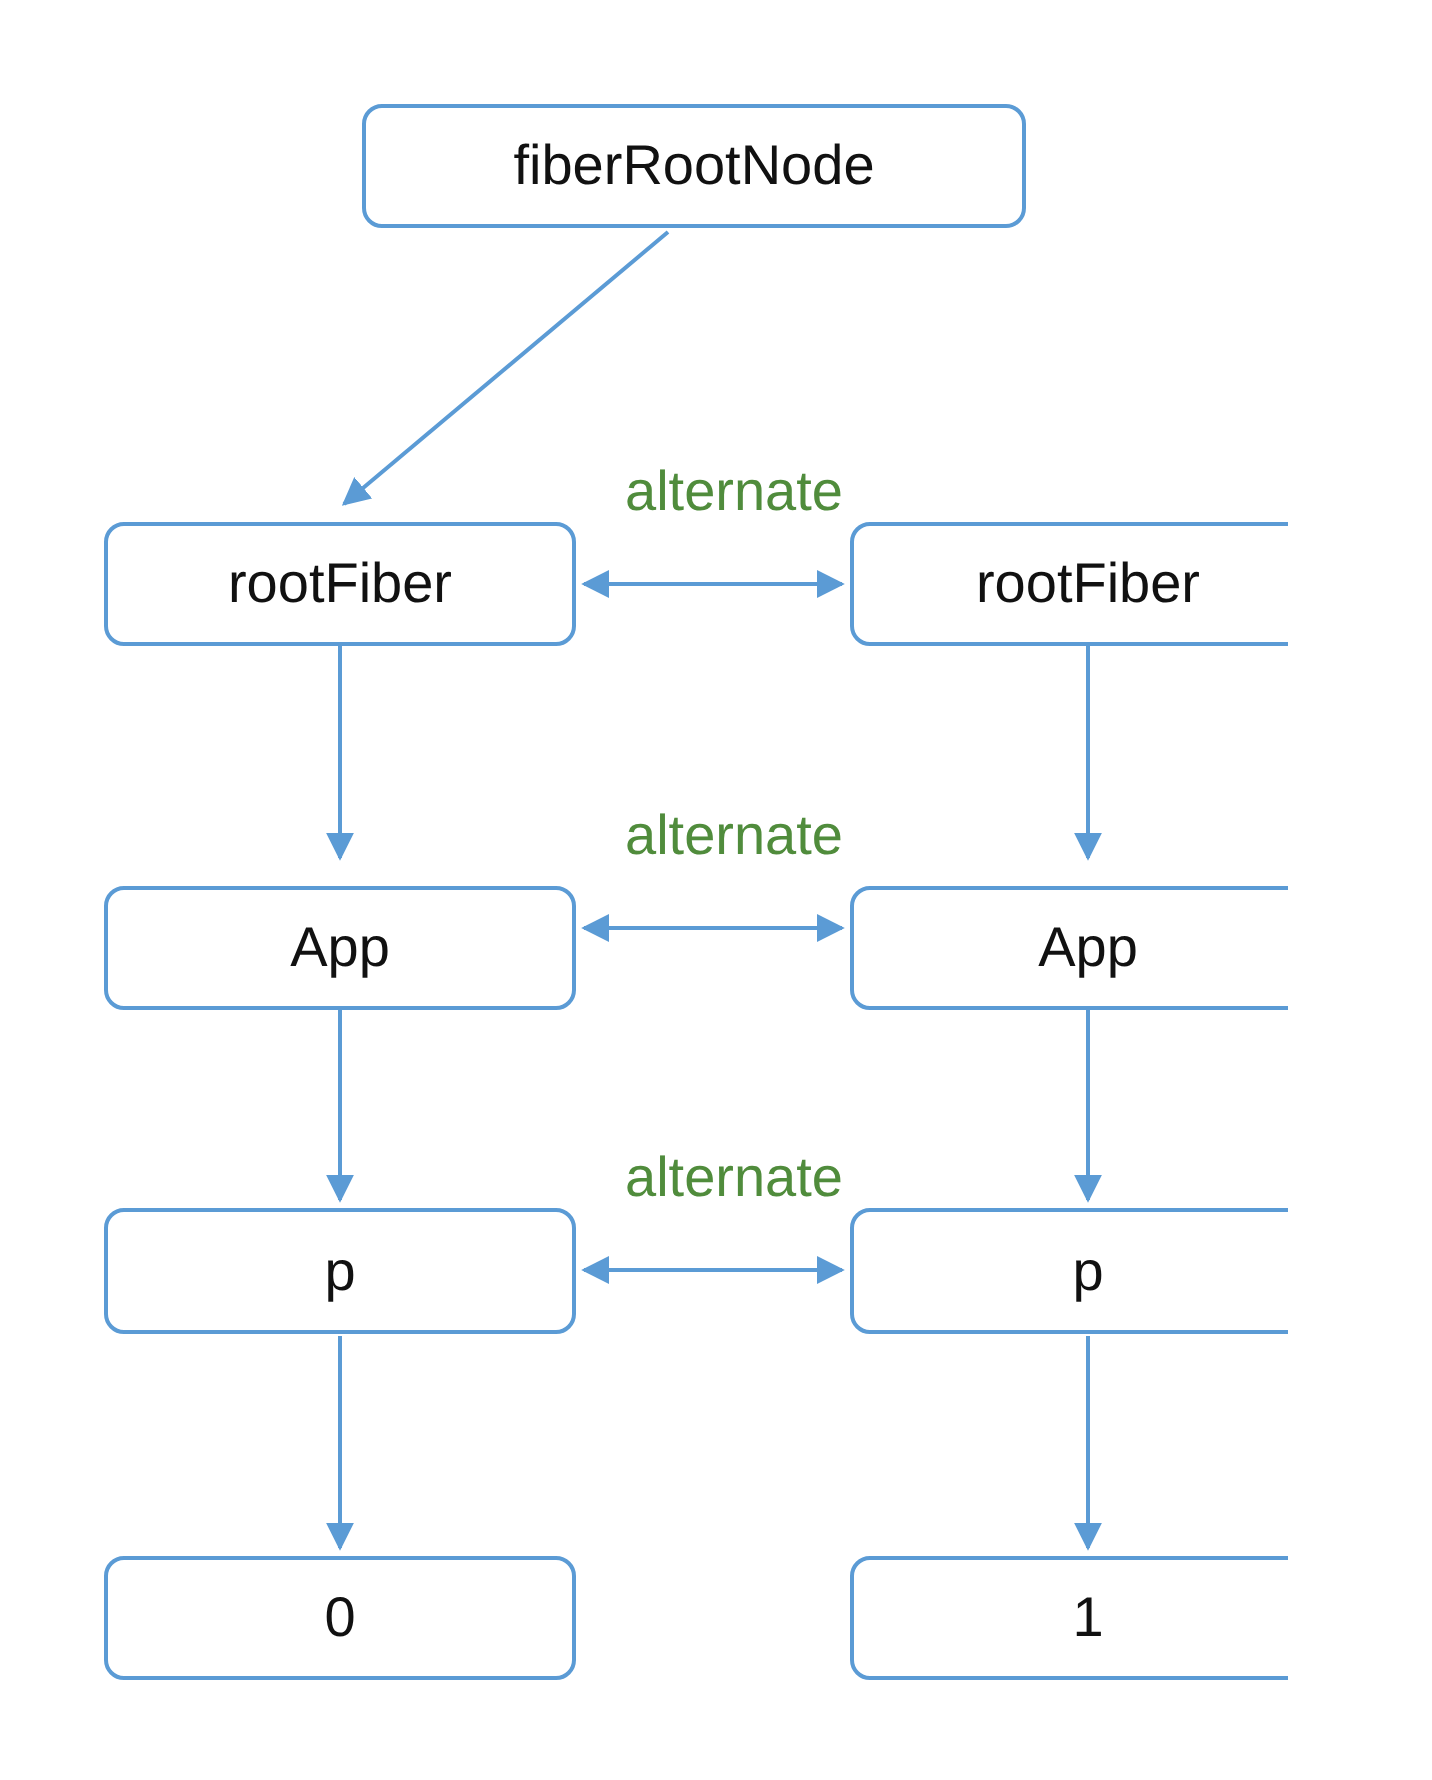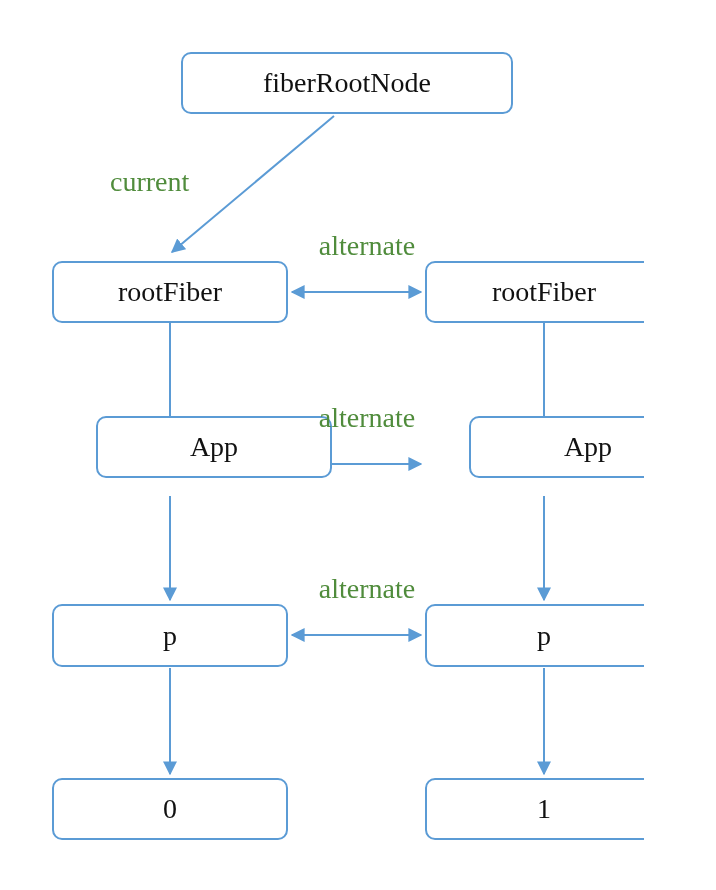--- a/index.html
+++ b/index.html
@@ -13,21 +13,20 @@
   html, body {
     background: var(--background);
     font-family: "Liberation Sans", "DejaVu Sans", sans-serif;
   }
   .canvas {
     position: relative;
     width: 644px;
     height: 890px;
     background: var(--background);
     overflow: hidden;
-    font-family: Liberation Serif, serif;
   }
   .edges {
     position: absolute;
     left: 0; top: 0;
     width: 716px;
     height: 890px;
   }
   .edges line { stroke: var(--arrow); stroke-width: 2; }
   #arrowhead path { fill: var(--arrow); }
   .node {
@@ -39,21 +38,21 @@
     display: flex;
     align-items: center;
     justify-content: center;
     font-size: 28px;
     color: var(--node-text);
   }
   .root-node { left: 181px; top: 52px; width: 332px; }
   .col-left  { left: 52px;  width: 236px; }
   .col-right { left: 425px; width: 238px; }
   .row-1 { top: 261px; }
-  .row-2 { top: 416px; margin-left: 44px; }
+  .row-2 { top: 443px; }
   .row-3 { top: 604px; height: 63px; }
   .row-4 { top: 778px; }
   .edge-label {
     position: absolute;
     font-size: 28px;
     line-height: 30px;
     color: var(--edge-label-text);
     white-space: nowrap;
   }
   .label-current { left: 110px; top: 167px; }
@@ -114,18 +113,17 @@
     <span>p</span>
   </div>
 
   <div class="node col-left row-4">
     <span>0</span>
   </div>
   <div class="node col-right row-4">
     <span>1</span>
   </div>
 
-  <div class="edge-label label-current">current</div>
   <div class="edge-label label-alt label-alt-1">alternate</div>
   <div class="edge-label label-alt label-alt-2">alternate</div>
   <div class="edge-label label-alt label-alt-3">alternate</div>
 
 </div>
 
 </body></html>

